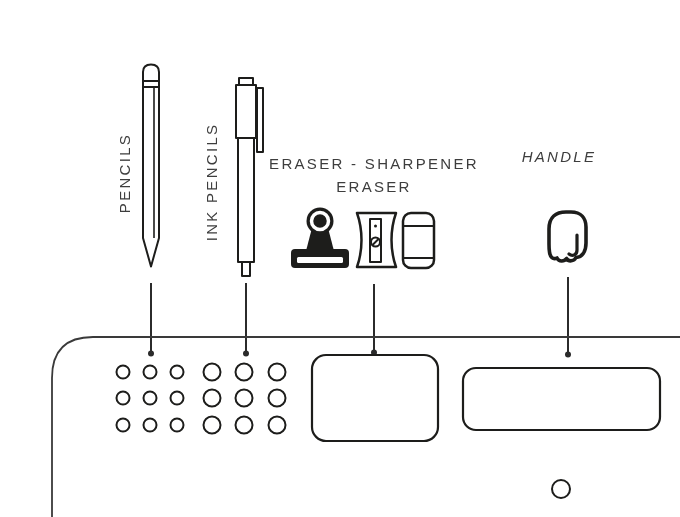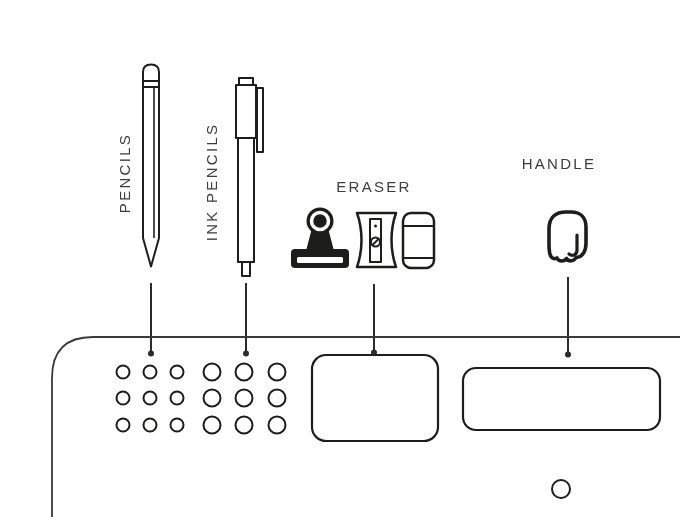--- a/index.html
+++ b/index.html
@@ -129,17 +129,18 @@
     <rect x="312" y="355" width="126" height="86" rx="14" fill="#ffffff" stroke="#1d1d1b" stroke-width="2.2"></rect>
     <rect x="463" y="368" width="197" height="62" rx="13" fill="#ffffff" stroke="#1d1d1b" stroke-width="2.2"></rect>
 
     <circle cx="561" cy="489" r="9" fill="#ffffff" stroke="#1d1d1b" stroke-width="2"></circle>
   </svg>
 
   <div class="label vertical" style="left:124px; top:173px;">PENCILS</div>
 
   <div class="label vertical" style="left:211px; top:182px;">INK PENCILS</div>
 
+  <div class="label" style="left:374px; top:163px;">ERASER - SHARPENER</div>
 
   <div class="label" style="left:374px; top:186px;">ERASER</div>
 
-  <div class="label" style="left:559px; top:163px;">HANDLE</div>
+  <div class="label" style="left:559px; top:156px;font-style:italic;">HANDLE</div>
 </div>
 
 </body></html>

